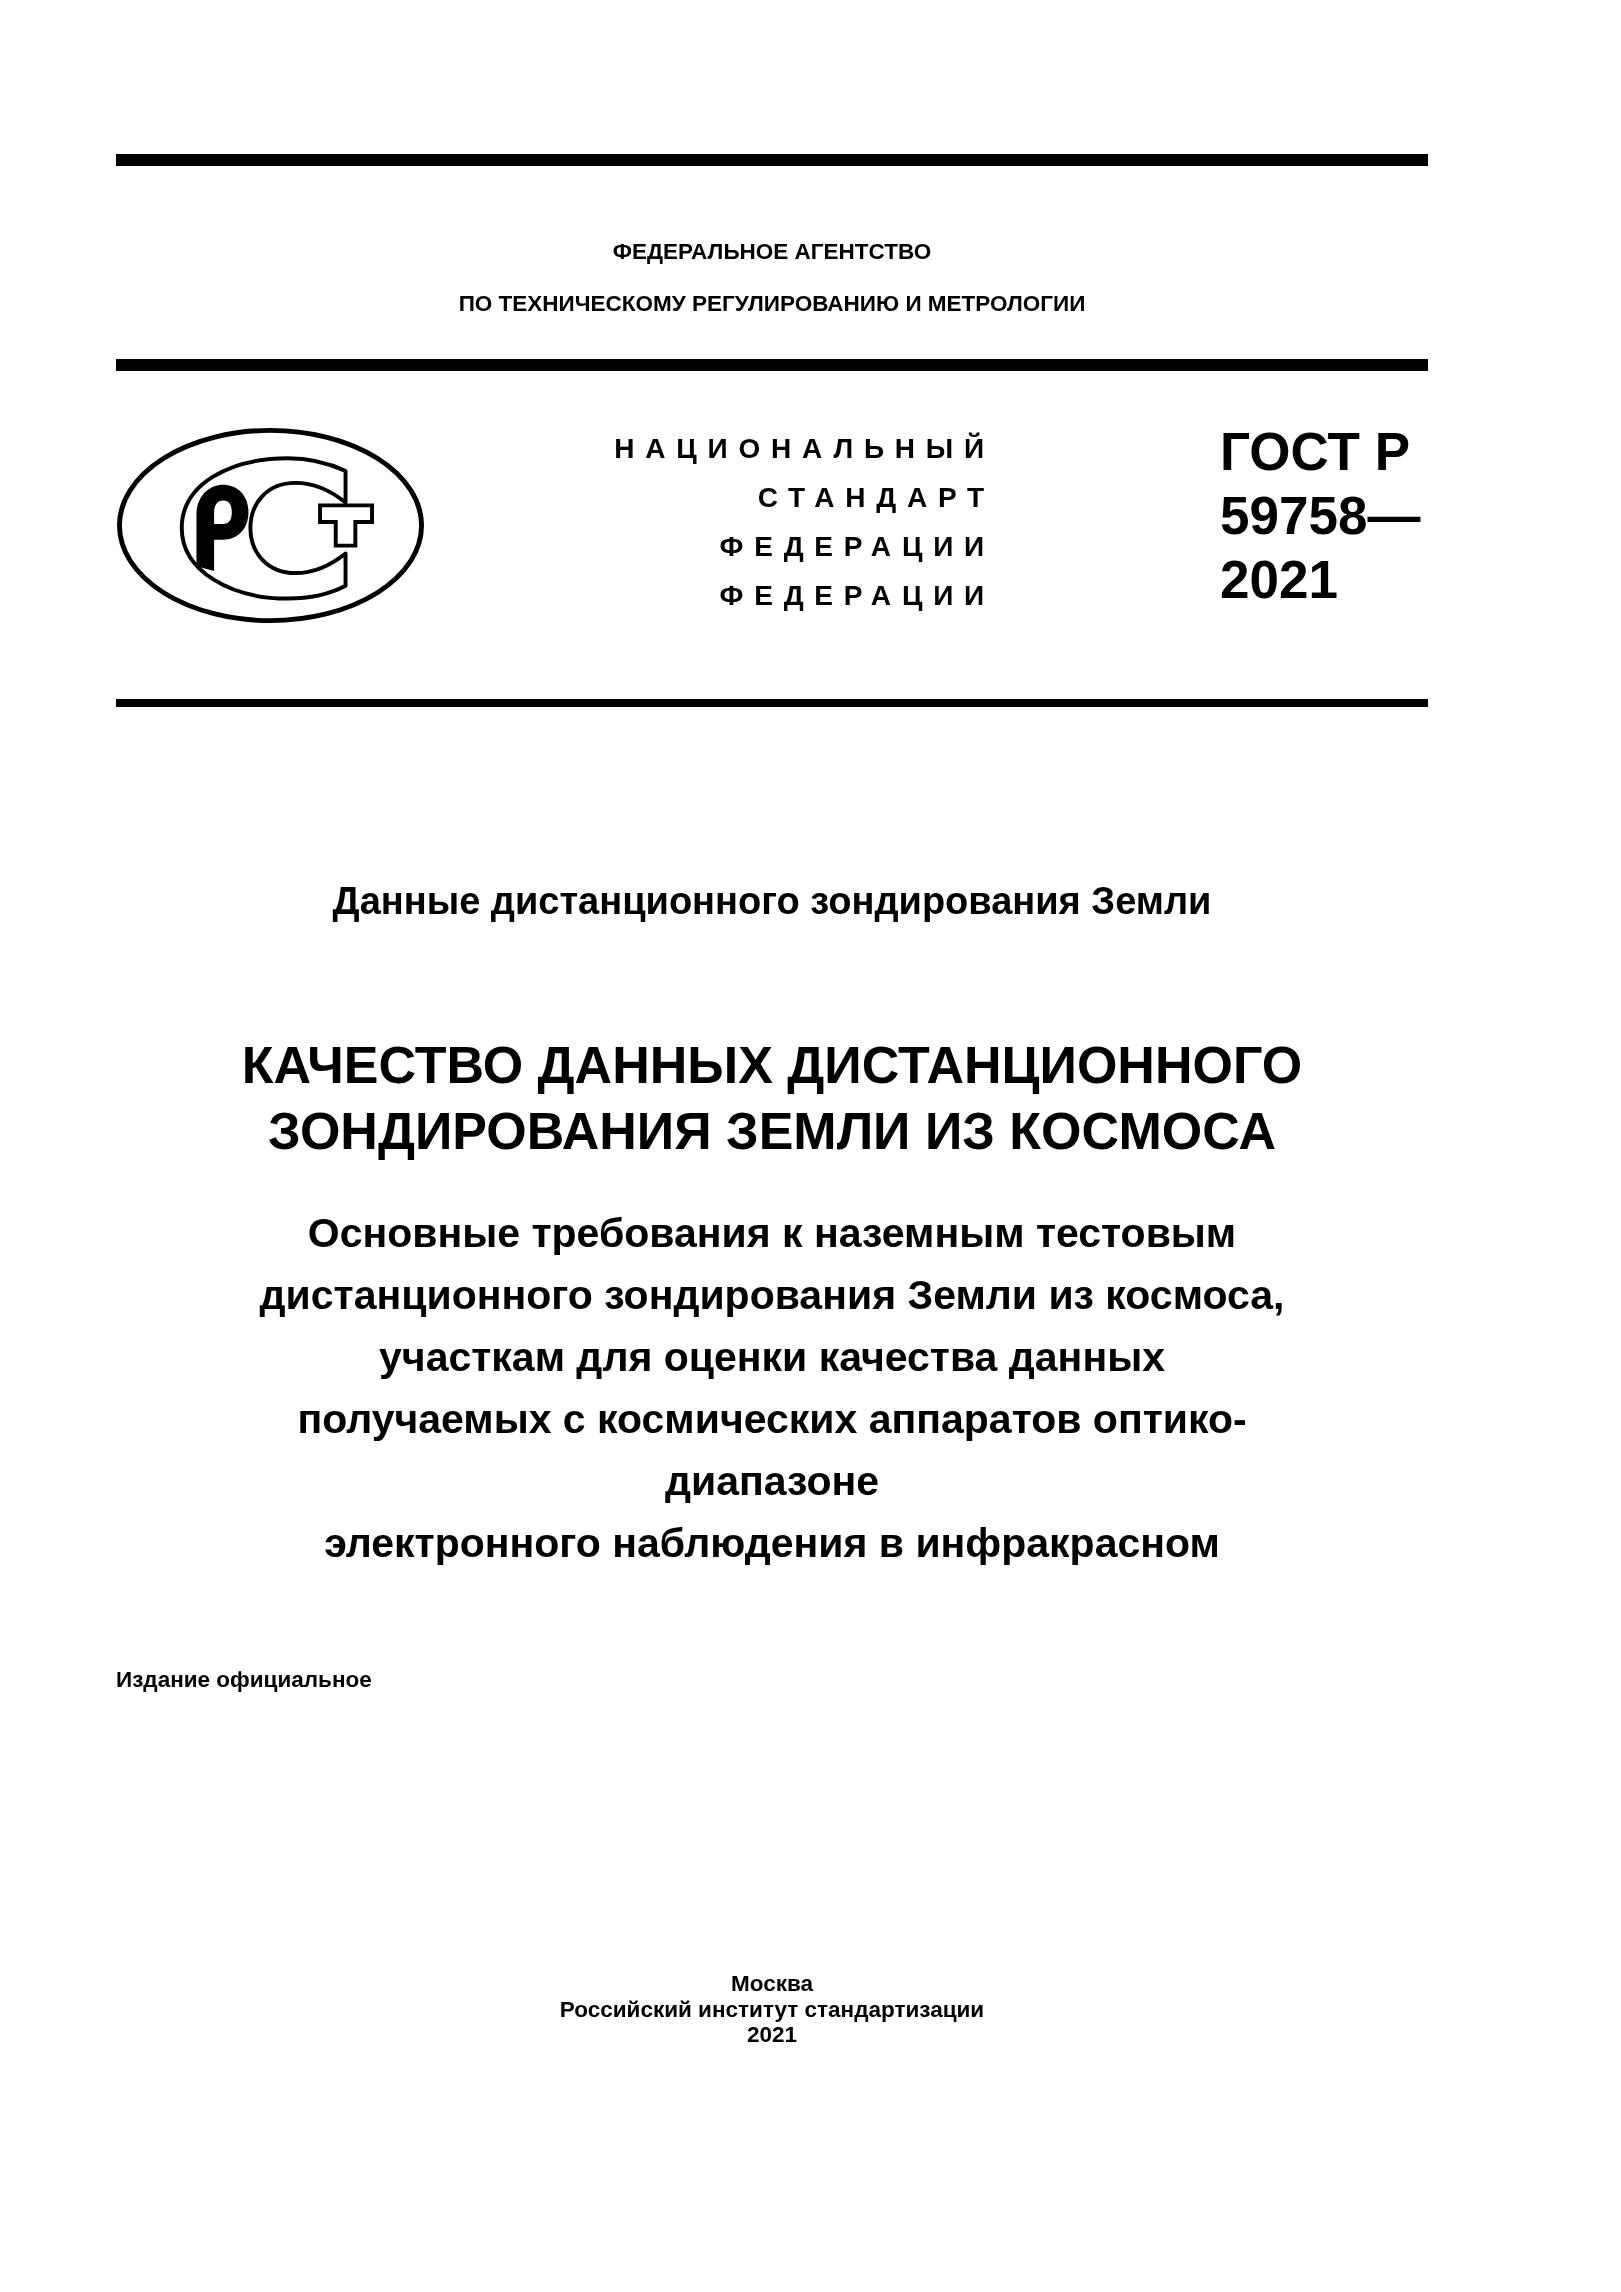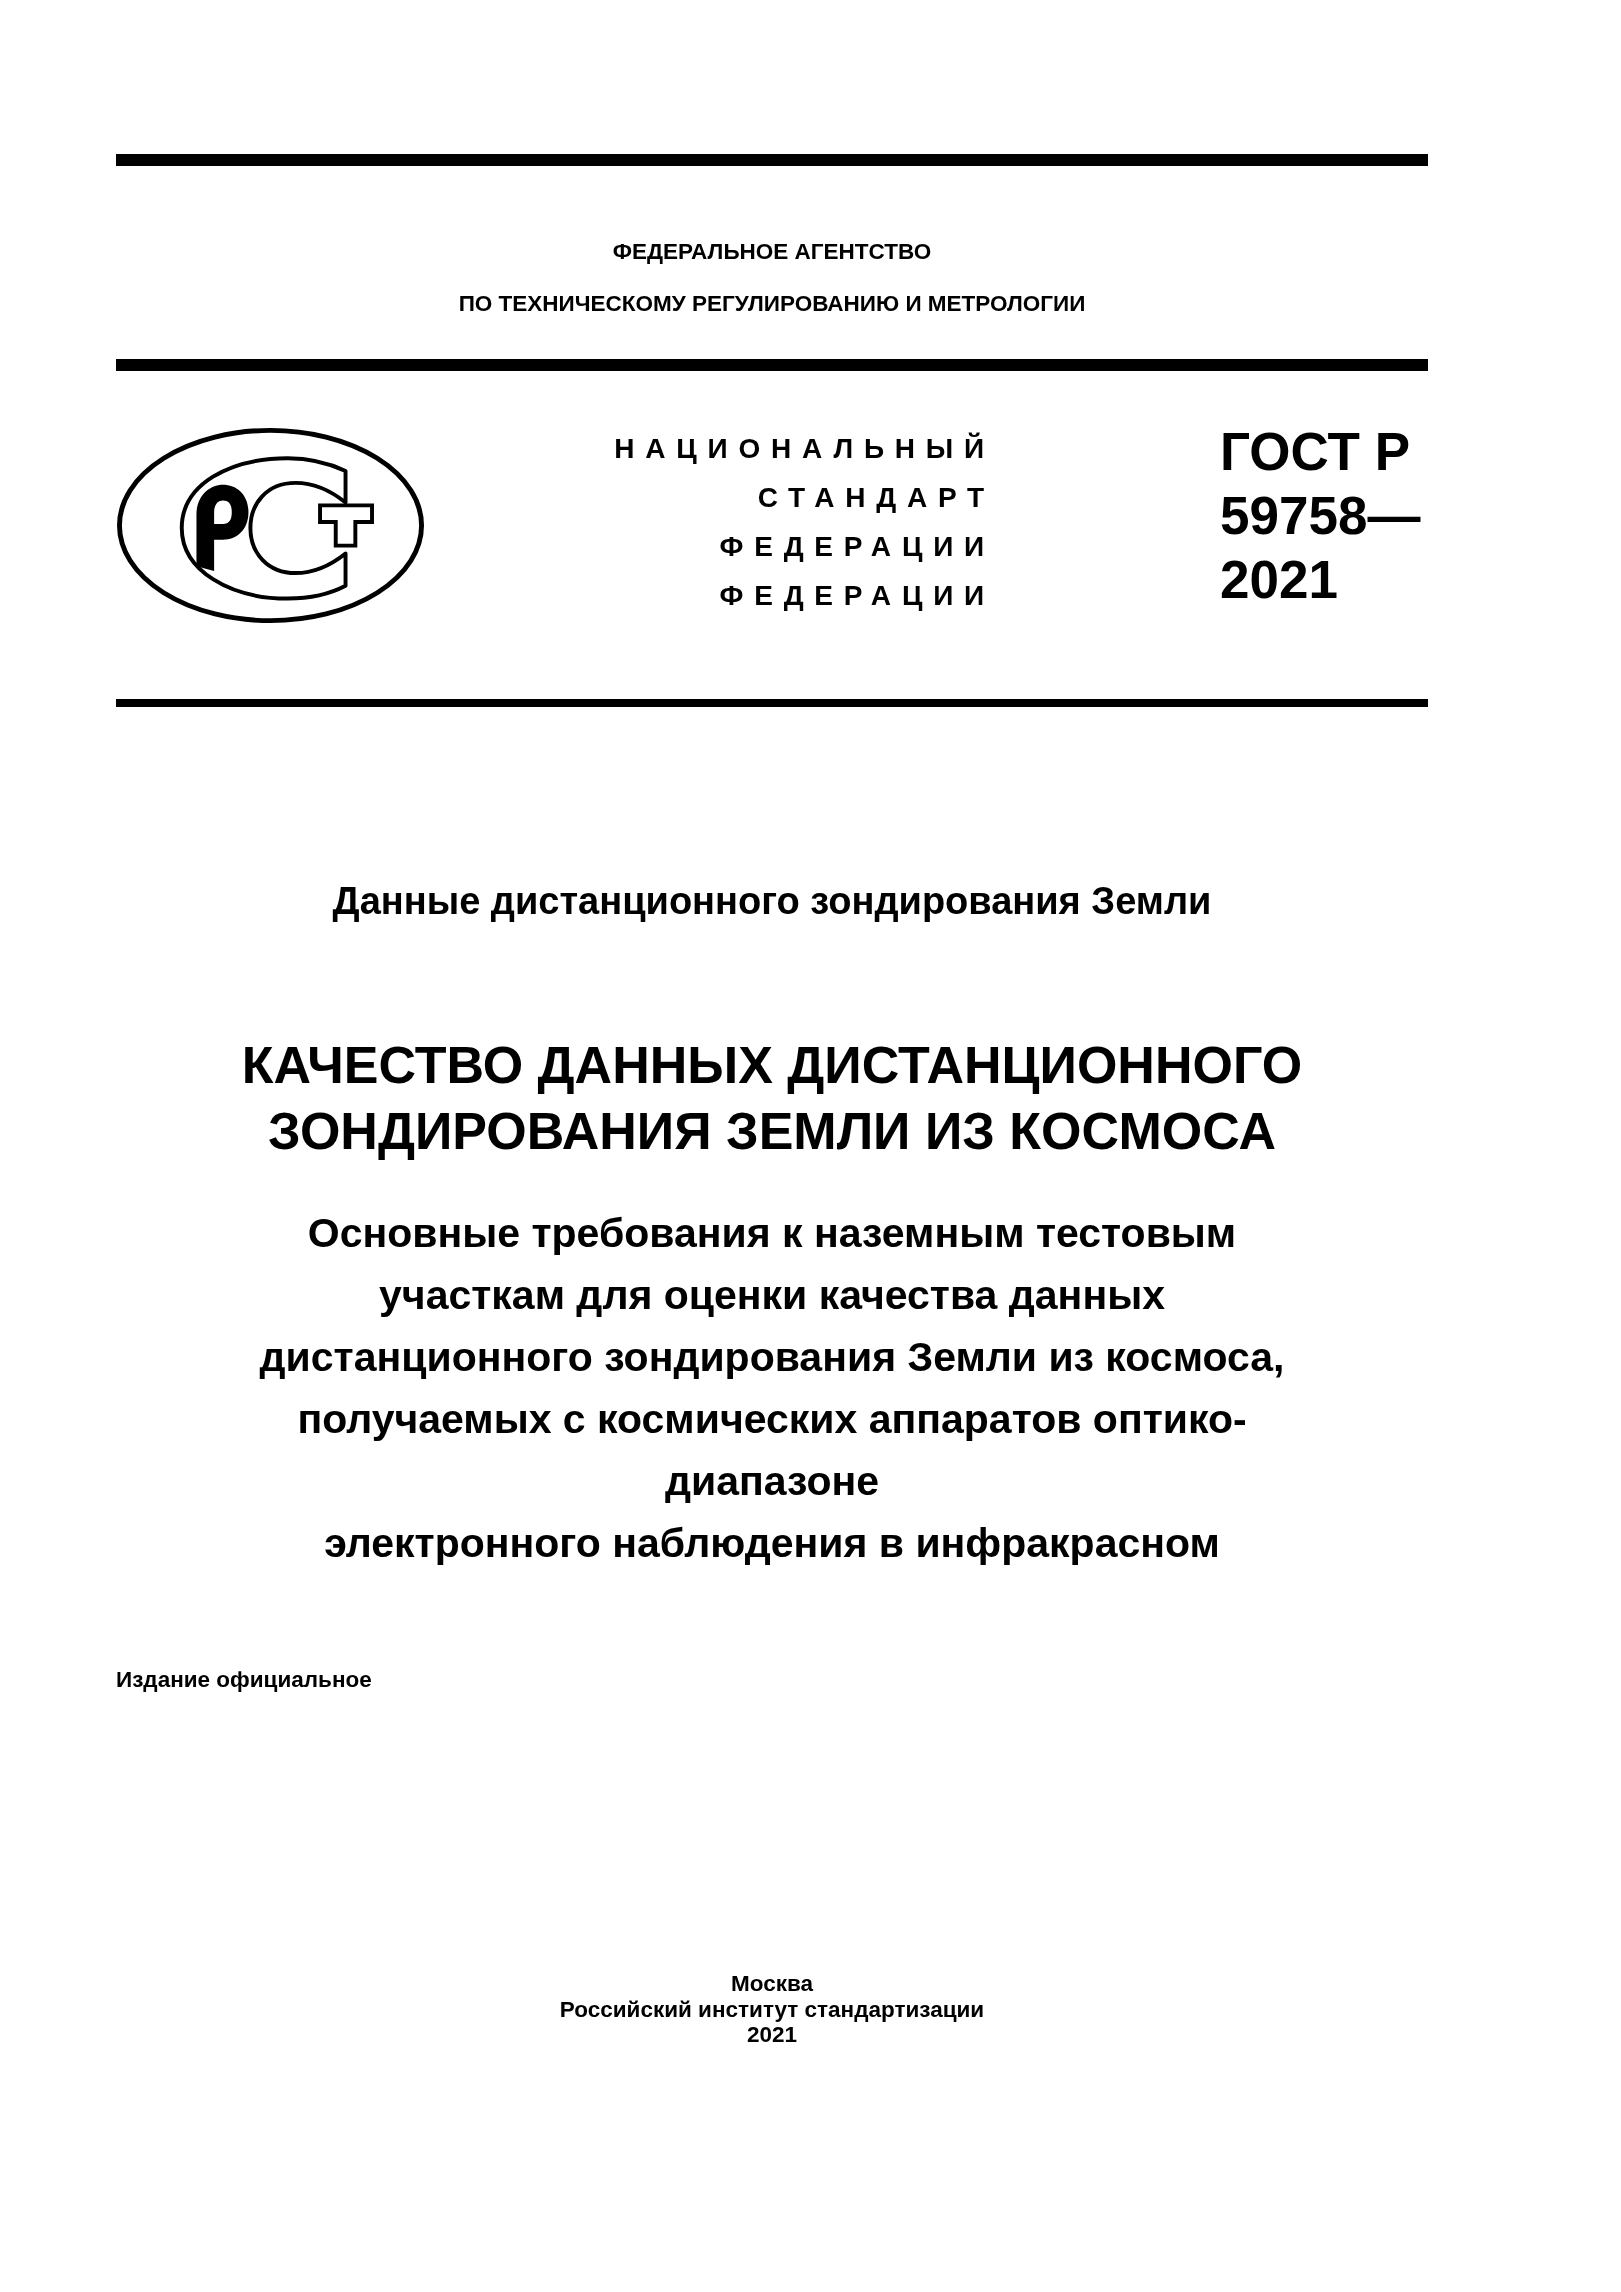--- a/index.html
+++ b/index.html
@@ -168,22 +168,22 @@
   <div>Данные дистанционного зондирования Земли</div>
 </div>
 
 <div class="titles title-main">
   <div>КАЧЕСТВО ДАННЫХ ДИСТАНЦИОННОГО</div>
   <div>ЗОНДИРОВАНИЯ ЗЕМЛИ ИЗ КОСМОСА</div>
 </div>
 
 <div class="titles title-desc">
   <div>Основные требования к наземным тестовым</div>
+  <div>дистанционного зондирования Земли из космоса,</div>
   <div>участкам для оценки качества данных</div>
-  <div>дистанционного зондирования Земли из космоса,</div>
   <div>получаемых с космических аппаратов оптико-</div>
   <div>диапазоне</div>
   <div>электронного наблюдения в инфракрасном</div>
 </div>
 
 <div class="edition">Издание официальное</div>
 
 <div class="imprint">
   <div>Москва</div>
   <div>Российский институт стандартизации</div>

